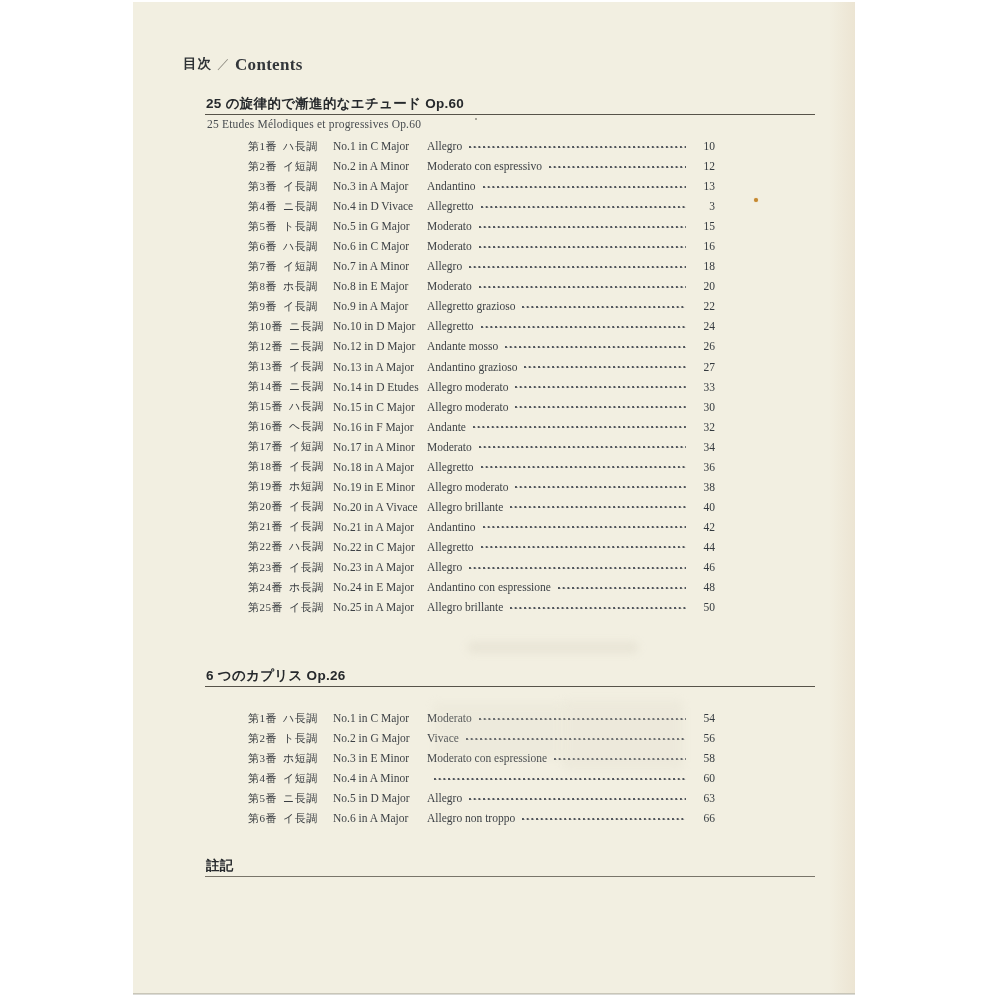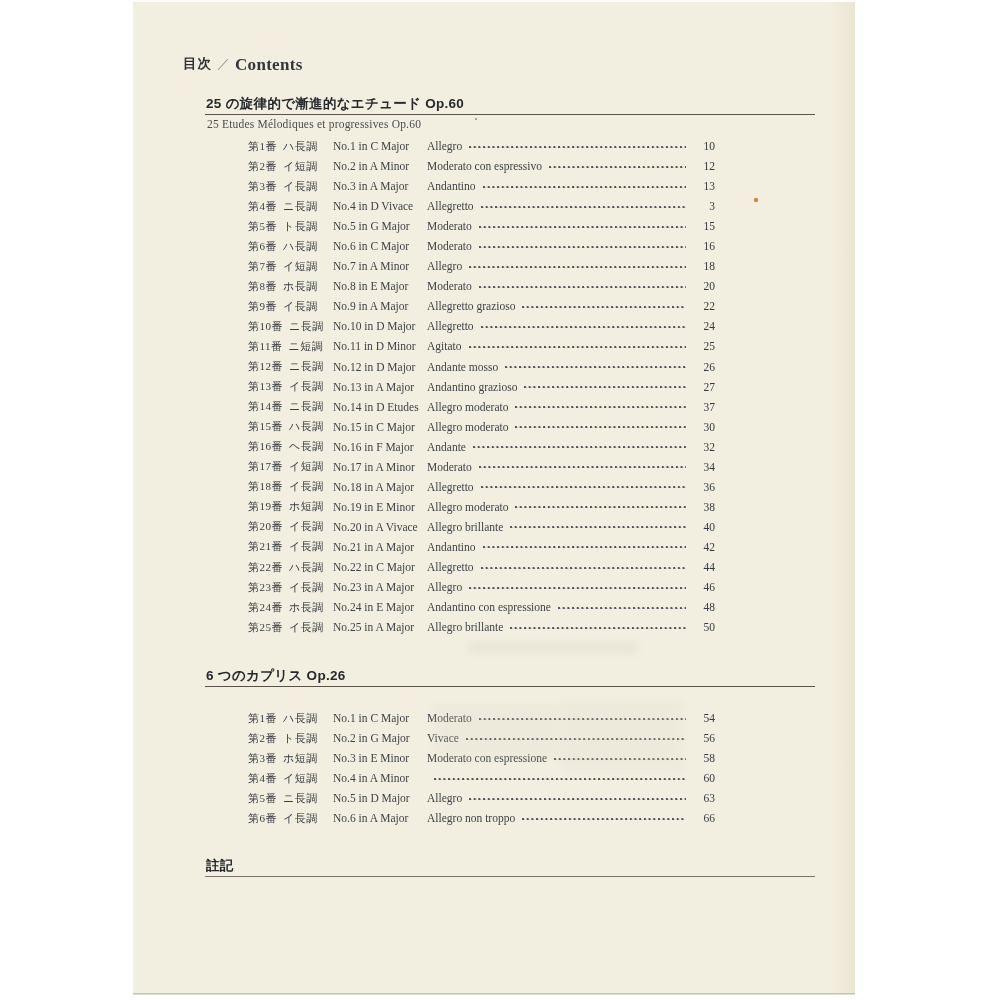--- a/index.html
+++ b/index.html
@@ -181,30 +181,20 @@
       <span>第10番</span>
       <span>ニ長調</span>
     </span>
     <span class="c-no">No.10 in D Major</span>
     <span class="c-tempo">Allegretto</span>
     <span class="leader"></span>
     <span class="c-page">24</span>
   </div>
       <div class="trow">
     <span class="c-jp">
-      <span>第11番</span>
-      <span>ニ短調</span>
-    </span>
-    <span class="c-no">No.11 in D Minor</span>
-    <span class="c-tempo">Agitato</span>
-    <span class="leader"></span>
-    <span class="c-page">25</span>
-  </div>
-      <div class="trow">
-    <span class="c-jp">
       <span>第12番</span>
       <span>ニ長調</span>
     </span>
     <span class="c-no">No.12 in D Major</span>
     <span class="c-tempo">Andante mosso</span>
     <span class="leader"></span>
     <span class="c-page">26</span>
   </div>
       <div class="trow">
     <span class="c-jp">
@@ -217,21 +207,21 @@
     <span class="c-page">27</span>
   </div>
       <div class="trow">
     <span class="c-jp">
       <span>第14番</span>
       <span>ニ長調</span>
     </span>
     <span class="c-no">No.14 in D Etudes</span>
     <span class="c-tempo">Allegro moderato</span>
     <span class="leader"></span>
-    <span class="c-page">37</span>
+    <span class="c-page">33</span>
   </div>
       <div class="trow">
     <span class="c-jp">
       <span>第15番</span>
       <span>ハ長調</span>
     </span>
     <span class="c-no">No.15 in C Major</span>
     <span class="c-tempo">Allegro moderato</span>
     <span class="leader"></span>
     <span class="c-page">30</span>

